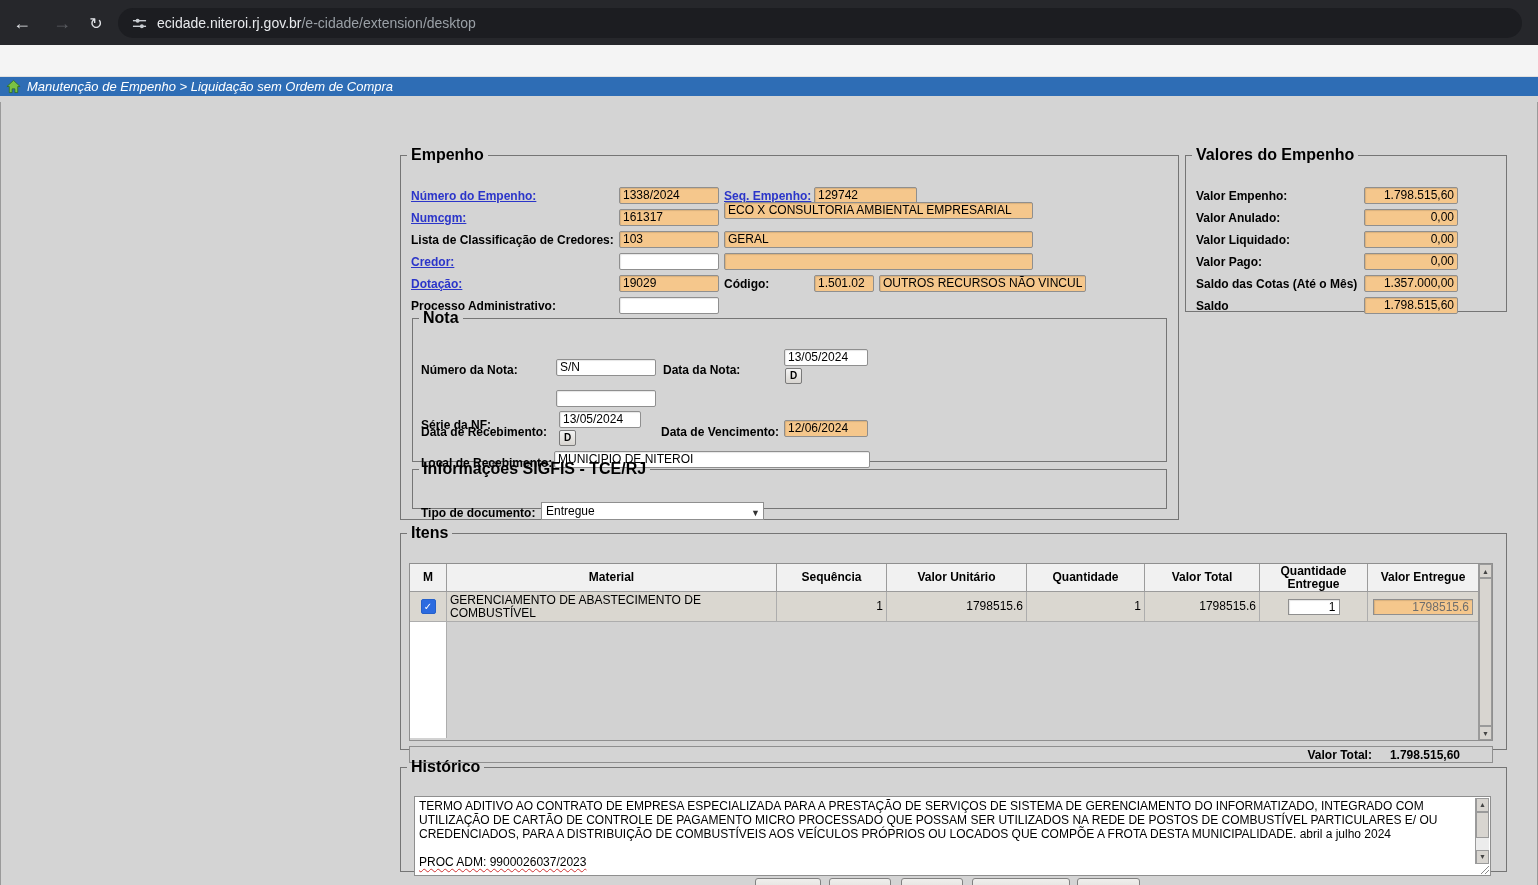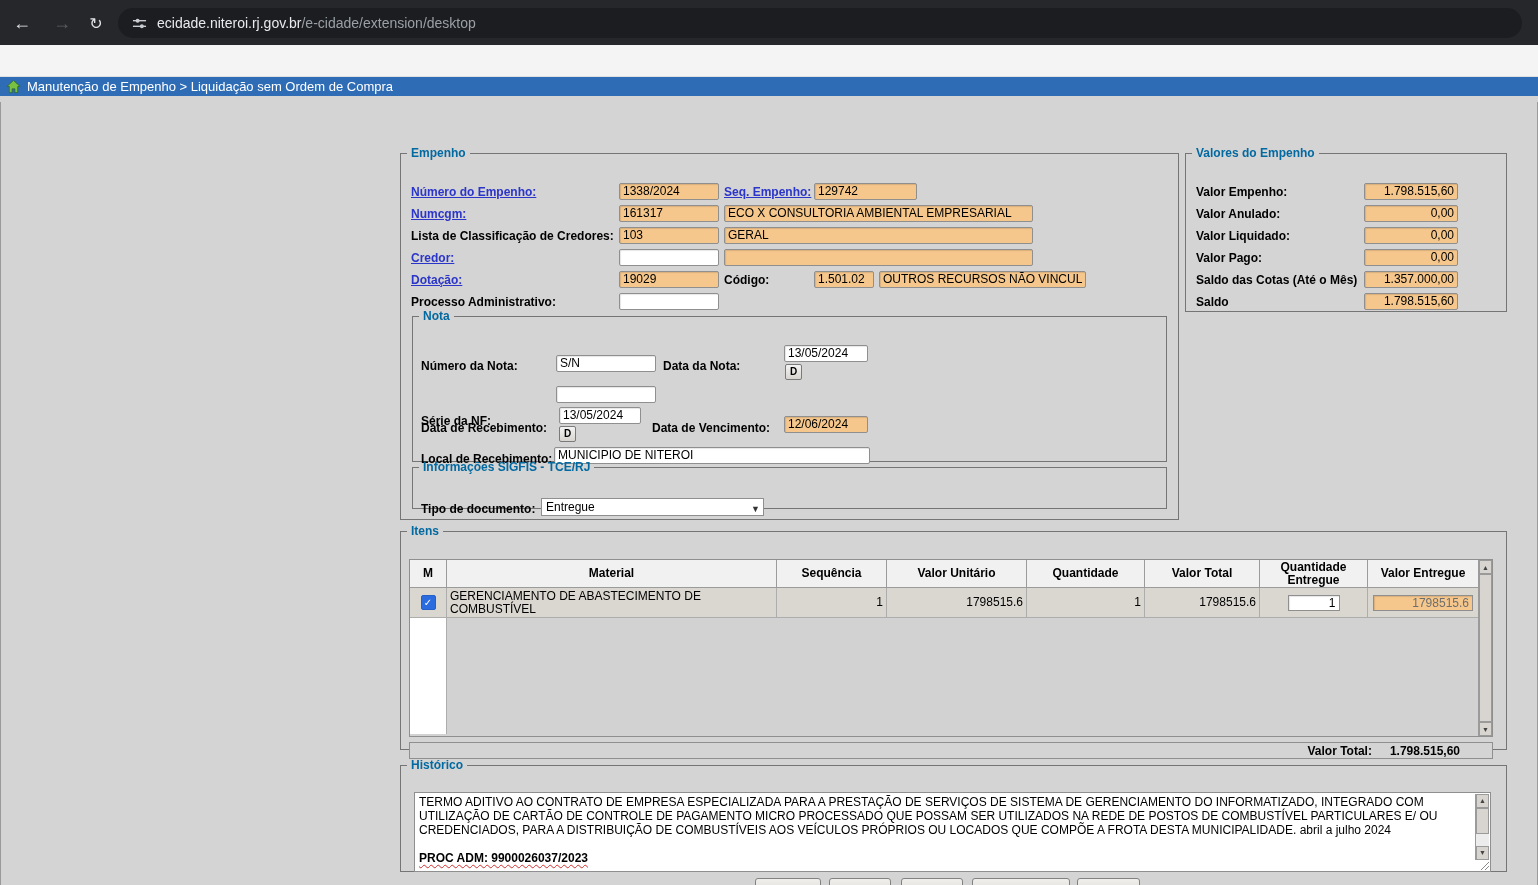--- a/index.html
+++ b/index.html
@@ -13,26 +13,26 @@
   .navbtn{top:9px;width:28px;height:28px;border-radius:50%;color:#dfe1e5;
     font-size:18px;display:flex;align-items:center;justify-content:center;cursor:pointer;}
   .navbtn.disabled{color:#5c5e63;}
   .urlpill{left:118px;top:8px;width:1404px;height:30px;background:#1c1d21;border-radius:15px;
     display:flex;align-items:center;padding-left:14px;gap:10px;box-sizing:border-box;}
   .urlhost{color:#e8eaed;font-size:14px;}
   .urlpath{color:#9aa0a6;font-size:14px;}
   
   .gapstrip{left:0;top:45px;width:1538px;height:32px;background:#f4f4f4;border-bottom:1px solid #e0e0e0;box-sizing:border-box;}
   .titlebar{left:0;top:77px;width:1538px;height:19px;background:#2e6db5;color:#fff;
-    display:flex;align-items:center;gap:6px;padding-left:6px;box-sizing:border-box;font-size:13px;}
+    display:flex;align-items:center;gap:6px;padding-left:6px;box-sizing:border-box;font-size:13px;font-style:italic;}
   .content{left:0;top:102px;width:1538px;height:783px;background:#d4d4d4;
     box-shadow:inset 1px 0 0 #9a9a9a, inset -1px 0 0 #9a9a9a;}
   
   fieldset.fs{position:absolute;margin:0;padding:0;border:1px solid #757575;background:transparent;}
-  fieldset.fs>legend{font-size:12px;font-weight:bold;color:#0369a1;padding:0 4px;margin-left:6px;}
+  fieldset.fs>legend{font-size:16px;font-weight:bold;color:#000000;padding:0 4px;margin-left:6px;}
   
   .lb{position:absolute;font-size:12px;font-weight:bold;color:#000;white-space:nowrap;}
   .lk{color:#2b35c9;text-decoration:underline;cursor:pointer;}
   .fld{position:absolute;height:17px;box-sizing:border-box;font-size:12px;line-height:14px;
     padding:0 3px;border:1px solid #8f8f8f;border-radius:2px;overflow:hidden;white-space:nowrap;}
   .ro{background:#f5c78c;box-shadow:inset 1px 1px 1px rgba(0,0,0,.12);}
   .wt{background:#ffffff;box-shadow:inset 1px 1px 1px rgba(0,0,0,.10);}
   .rt{text-align:right;}
   .db{position:absolute;width:17px;height:16px;background:linear-gradient(#f4f4f4,#d8d5d0);
     border:1px solid #7a7a7a;border-radius:2px;font-size:10px;font-weight:bold;
@@ -68,21 +68,21 @@
     background:repeating-linear-gradient(135deg,transparent 0 2px,#8a8a8a 2px 3px);
     clip-path:polygon(100% 0,100% 100%,0 100%);}
   
   .totalbar{position:absolute;left:8px;top:204px;width:1084px;height:17px;border:1px solid #8f8f8f;
     box-sizing:border-box;background:#d4d4d4;font-size:12px;font-weight:bold;display:flex;
     justify-content:flex-end;align-items:center;padding-right:32px;}
   .totalbar .tlabel{margin-right:18px;}
   .hist{position:absolute;left:13px;top:20px;width:1077px;height:80px;background:#fff;
     border:1px solid #8f8f8f;box-sizing:border-box;font-size:12px;line-height:14px;
     padding:2px 20px 2px 4px;overflow:hidden;cursor:text;}
-  .squig{text-decoration:underline wavy #d03030;text-decoration-thickness:1px;text-underline-offset:2px;font-weight:bold;}
+  .squig{text-decoration:underline wavy #d03030;text-decoration-thickness:1px;text-underline-offset:2px;}
   .bbtn{position:absolute;top:878px;height:22px;background:linear-gradient(#f0efed,#d6d3ce);
     border:1px solid #828282;border-radius:3px;box-sizing:border-box;cursor:pointer;}
 </style>
 </head>
 <body>
 
 <div class="abs chrome">
   <div class="abs navbtn" style="left:8px;">←</div>
   <div class="abs navbtn disabled" style="left:48px;">→</div>
   <div class="abs navbtn" style="left:82px;font-size:16px;">↻</div>
@@ -118,21 +118,21 @@
 <fieldset class="fs" style="left:400px;top:146px;width:777px;height:372px;">
   <legend>Empenho</legend>
 
   <span class="lb lk" style="left:10px;top:25px;">Número do Empenho:</span>
   <div class="fld ro" style="left:218px;top:23px;width:100px;">1338/2024</div>
   <span class="lb lk" style="left:323px;top:25px;">Seq. Empenho:</span>
   <div class="fld ro" style="left:413px;top:23px;width:103px;">129742</div>
 
   <span class="lb lk" style="left:10px;top:47px;">Numcgm:</span>
   <div class="fld ro" style="left:218px;top:45px;width:100px;">161317</div>
-  <div class="fld ro" style="left:323px;top:45px;width:309px;">ECO X CONSULTORIA AMBIENTAL EMPRESARIAL</div>
+  <div class="fld ro" style="left:323px;top:38px;width:309px;">ECO X CONSULTORIA AMBIENTAL EMPRESARIAL</div>
 
   <span class="lb" style="left:10px;top:69px;">Lista de Classificação de Credores:</span>
   <div class="fld ro" style="left:218px;top:67px;width:100px;">103</div>
   <div class="fld ro" style="left:323px;top:67px;width:309px;">GERAL</div>
 
   <span class="lb lk" style="left:10px;top:91px;">Credor:</span>
   <div class="fld wt" style="left:218px;top:89px;width:100px;"></div>
   <div class="fld ro" style="left:323px;top:89px;width:309px;"></div>
 
   <span class="lb lk" style="left:10px;top:113px;">Dotação:</span>
@@ -153,21 +153,21 @@
   <span class="lb" style="left:250px;top:36px;">Data da Nota:</span>
   <div class="fld wt" style="left:371px;top:22px;width:84px;">13/05/2024</div>
   <div class="db" style="left:372px;top:41px;">D</div>
 
   <span class="lb" style="left:8px;top:67px;margin-top:24px;">Série da NF:</span>
   <div class="fld wt" style="left:143px;top:63px;width:100px;"></div>
 
   <span class="lb" style="left:8px;top:98px;">Data de Recebimento:</span>
   <div class="fld wt" style="left:146px;top:84px;width:82px;">13/05/2024</div>
   <div class="db" style="left:146px;top:103px;">D</div>
-  <span class="lb" style="left:239px;top:98px;text-align:center;">Data de Vencimento:</span>
+  <span class="lb" style="left:248px;top:98px;text-align:center;">Data de Vencimento:</span>
   <div class="fld ro" style="left:371px;top:93px;width:84px;">12/06/2024</div>
 
   <span class="lb" style="left:8px;top:129px;">Local de Recebimento:</span>
   <div class="fld wt" style="left:141px;top:124px;width:316px;">MUNICIPIO DE NITEROI</div>
 </fieldset>
 
 <fieldset class="fs" style="left:412px;top:460px;width:753px;height:47px;">
   <legend>Informações SIGFIS - TCE/RJ</legend>
   <span class="lb" style="left:8px;top:28px;">Tipo de documento:</span>
   <div class="sel" style="left:128px;top:24px;width:223px;">

